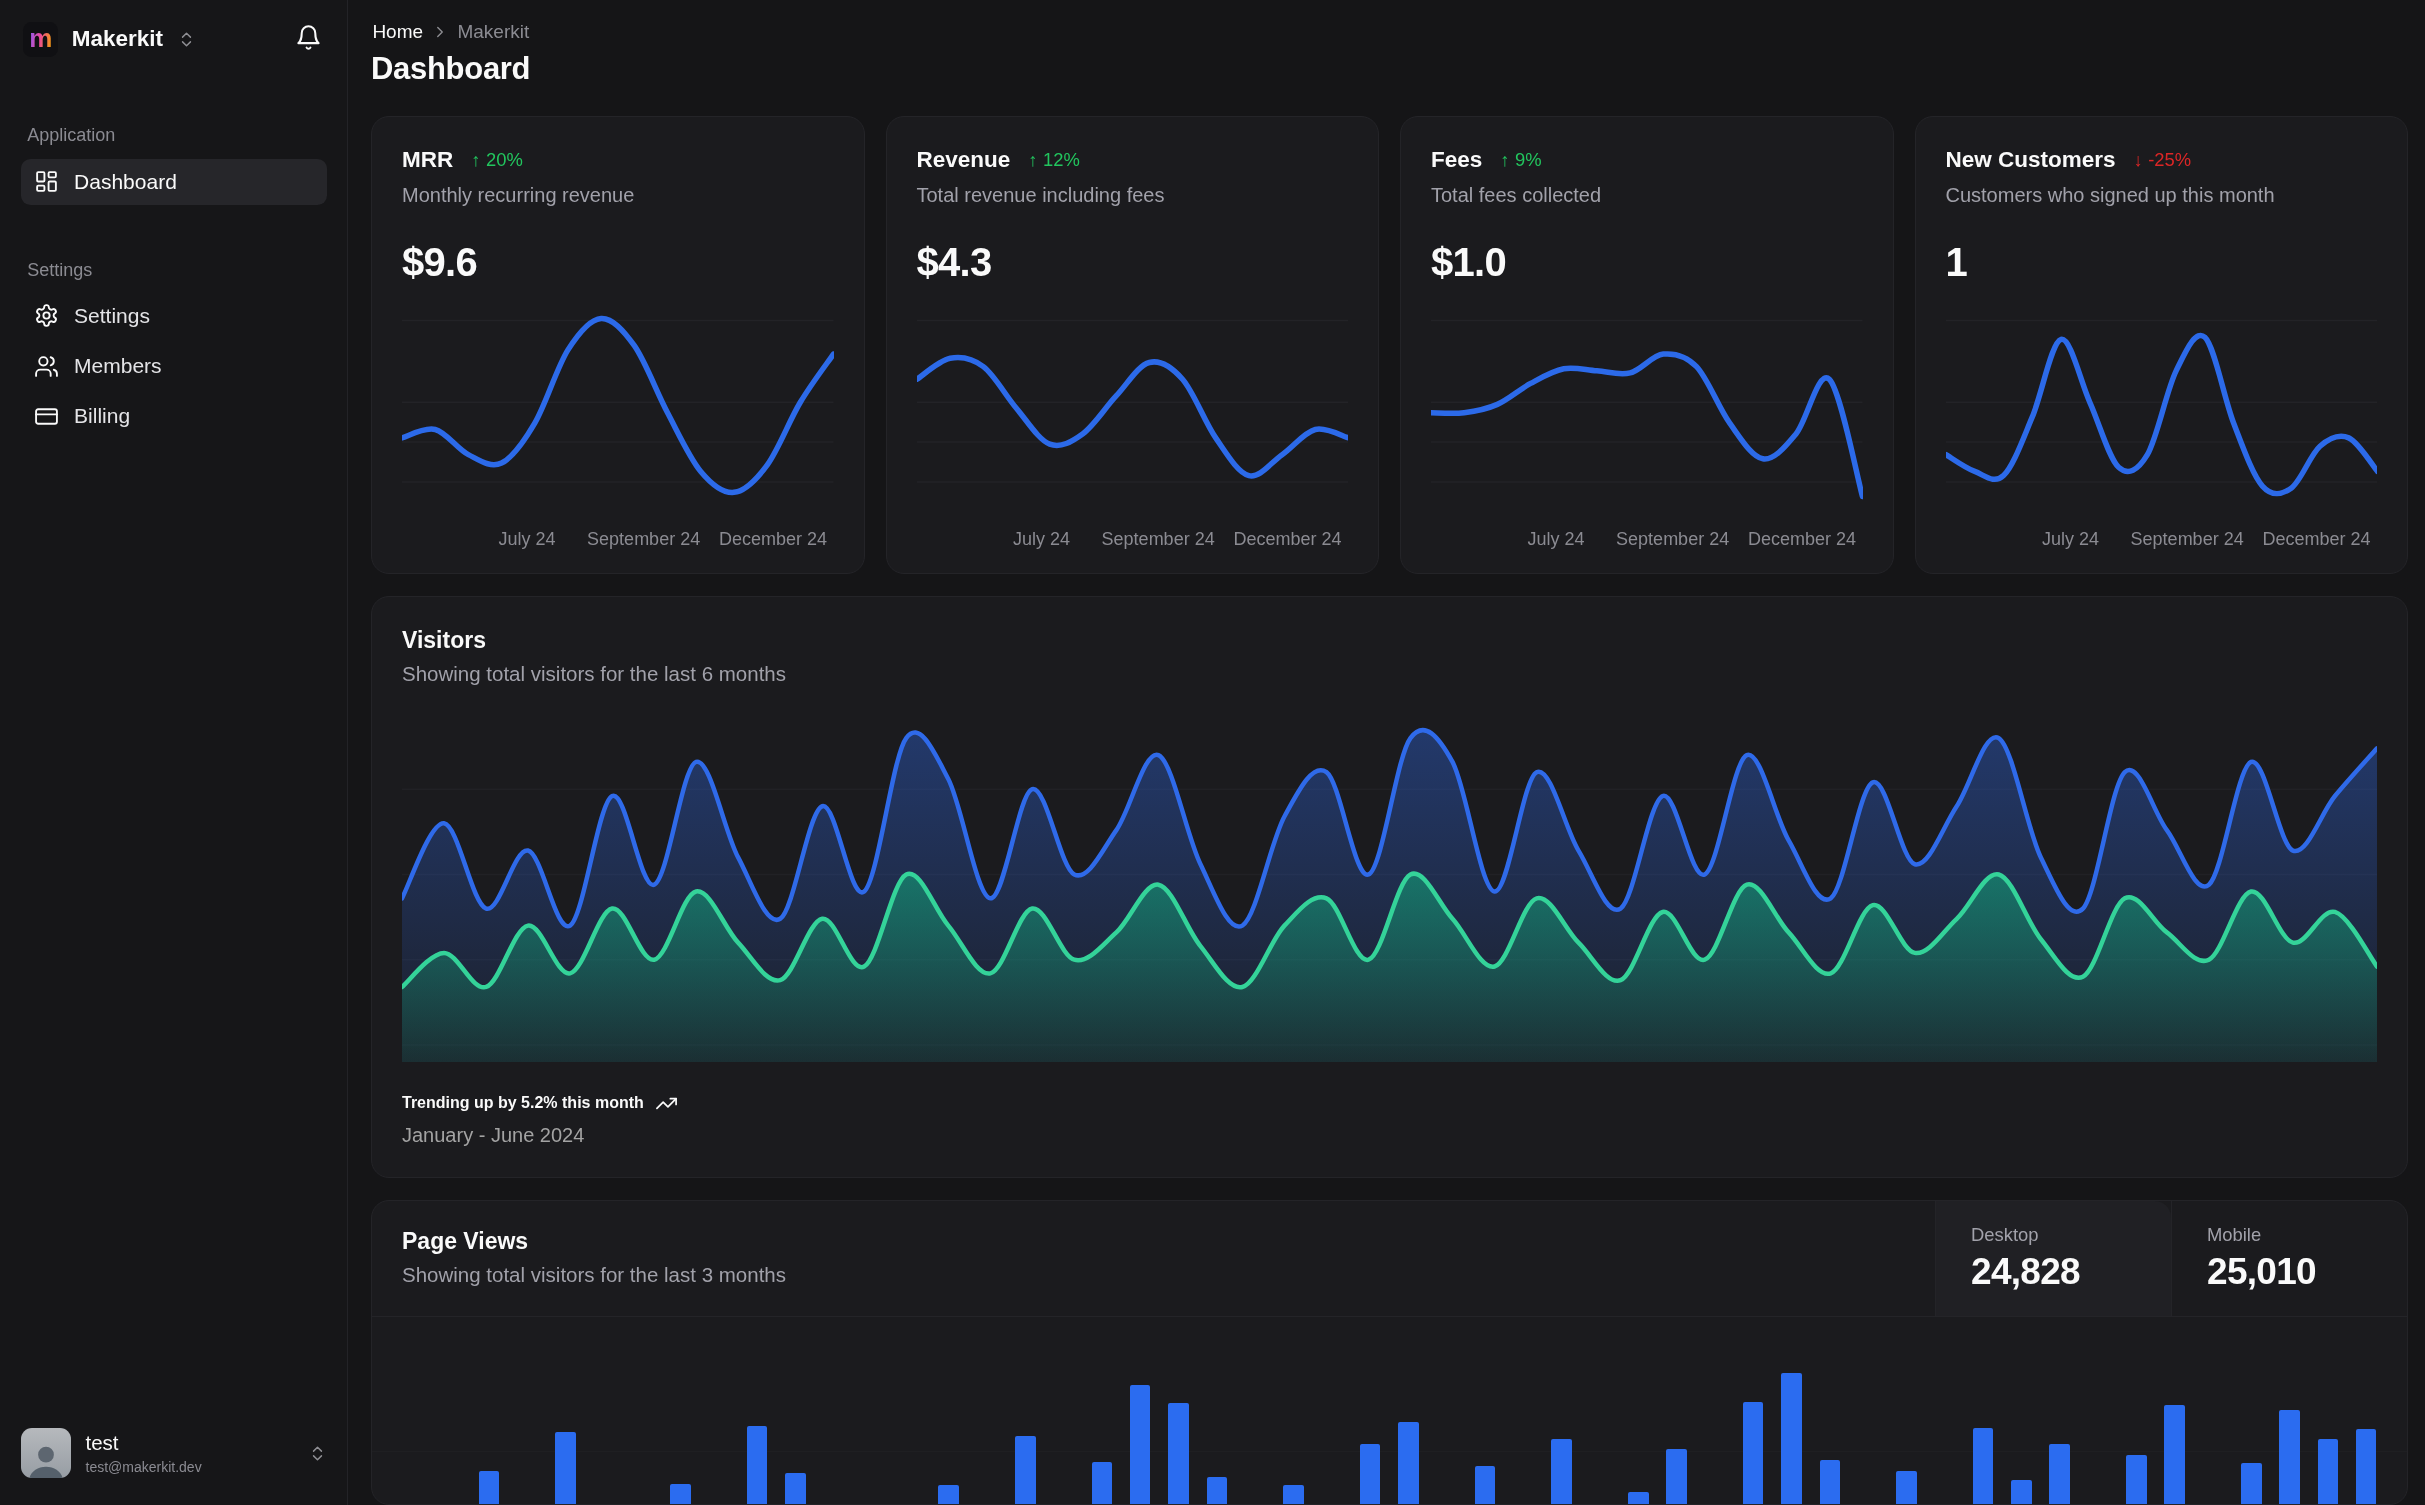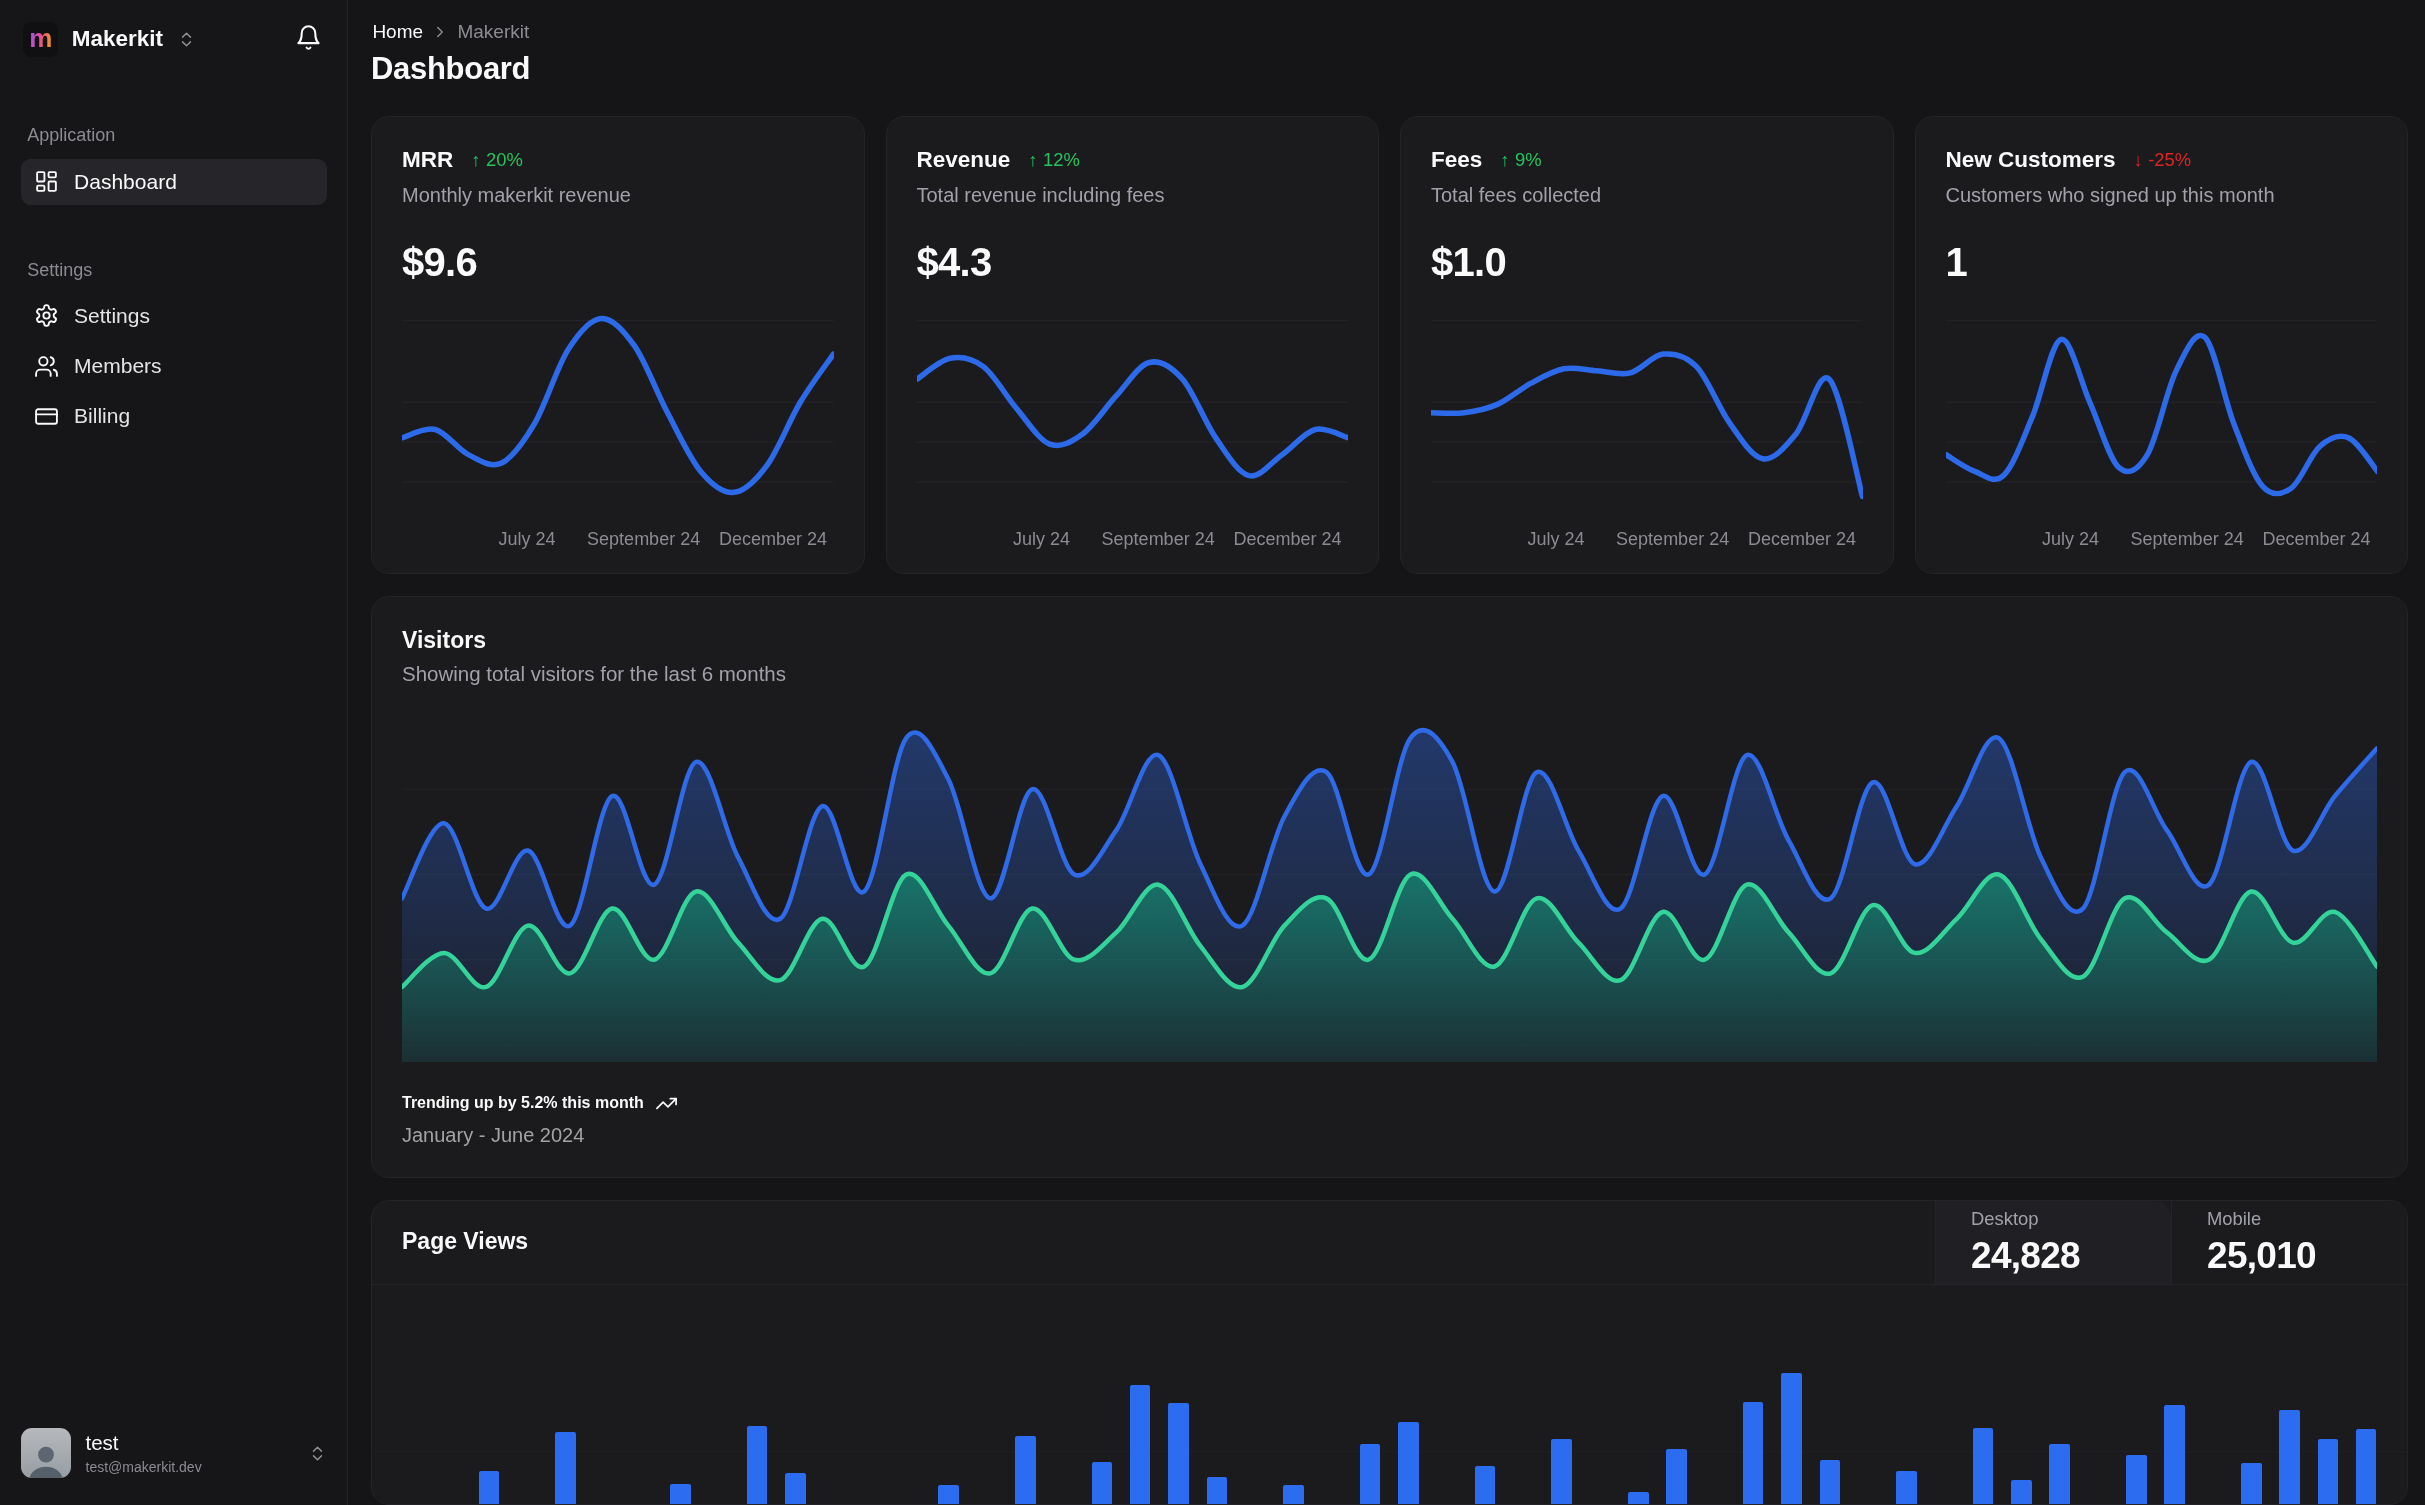--- a/index.html
+++ b/index.html
@@ -192,21 +192,21 @@
     <div class="cards">
 
       <section class="card stat">
         <div class="stat-head">
           <span class="stat-title">MRR</span>
           <span class="delta up">
             <span>↑</span>
             <span>20%</span>
           </span>
         </div>
-        <div class="stat-sub">Monthly makerkit revenue</div>
+        <div class="stat-sub">Monthly recurring revenue</div>
         <div class="stat-value">$9.6</div>
         <div class="spark">
           <svg viewBox="0 0 100 100" preserveAspectRatio="none">
               <line x1="0" x2="100" y1="6" y2="6" stroke="#232327" stroke-width="1.5" vector-effect="non-scaling-stroke"></line>
               <line x1="0" x2="100" y1="45" y2="45" stroke="#232327" stroke-width="1.5" vector-effect="non-scaling-stroke"></line>
               <line x1="0" x2="100" y1="64" y2="64" stroke="#232327" stroke-width="1.5" vector-effect="non-scaling-stroke"></line>
               <line x1="0" x2="100" y1="83" y2="83" stroke="#232327" stroke-width="1.5" vector-effect="non-scaling-stroke"></line>
               <path d="M0.00,62.00C1.28,61.33,5.13,56.67,7.69,58.00C10.26,59.33,12.82,67.33,15.38,70.00C17.95,72.67,20.51,76.50,23.08,74.00C25.64,71.50,28.21,64.00,30.77,55.00C33.33,46.00,35.90,28.33,38.46,20.00C41.03,11.67,43.59,5.33,46.15,5.00C48.72,4.67,51.28,10.50,53.85,18.00C56.41,25.50,58.97,40.00,61.54,50.00C64.10,60.00,66.67,71.67,69.23,78.00C71.79,84.33,74.36,88.50,76.92,88.00C79.49,87.50,82.05,82.17,84.62,75.00C87.18,67.83,89.74,53.83,92.31,45.00C94.87,36.17,98.72,25.83,100.00,22.00" fill="none" stroke="#2c6ae9" stroke-width="5.5" stroke-linecap="round" stroke-linejoin="round" vector-effect="non-scaling-stroke"></path>
             </svg>
           <div class="axis">
@@ -326,20 +326,21 @@
             <polyline points="16 7 22 7 22 13"></polyline>
           </svg>
       </div>
       <div class="v-range">January - June 2024</div>
     </section>
 
     <section class="card pageviews">
       <div class="pv-head">
         <div class="pv-meta">
           <div class="pv-title">Page Views</div>
+          <div class="pv-sub">Showing total visitors for the last 3 months</div>
         </div>
         <button class="pv-toggle active">
           <span class="pv-label">Desktop</span>
           <span class="pv-value">24,828</span>
         </button>
         <button class="pv-toggle">
           <span class="pv-label">Mobile</span>
           <span class="pv-value">25,010</span>
         </button>
       </div>

